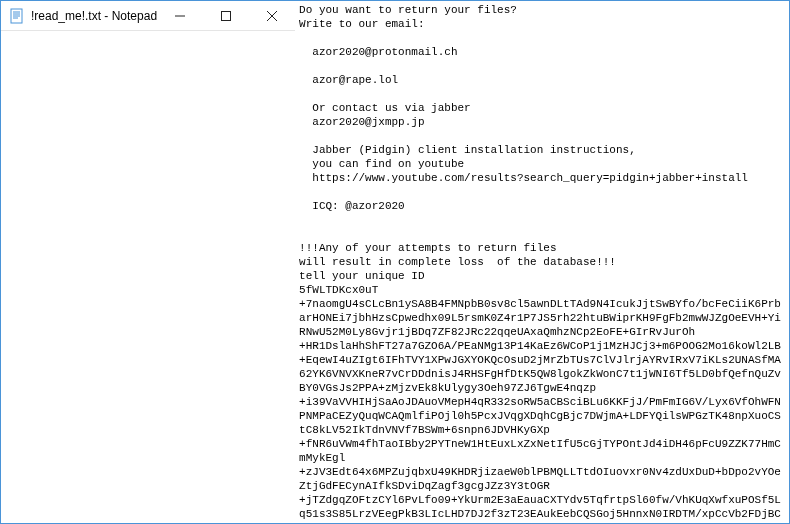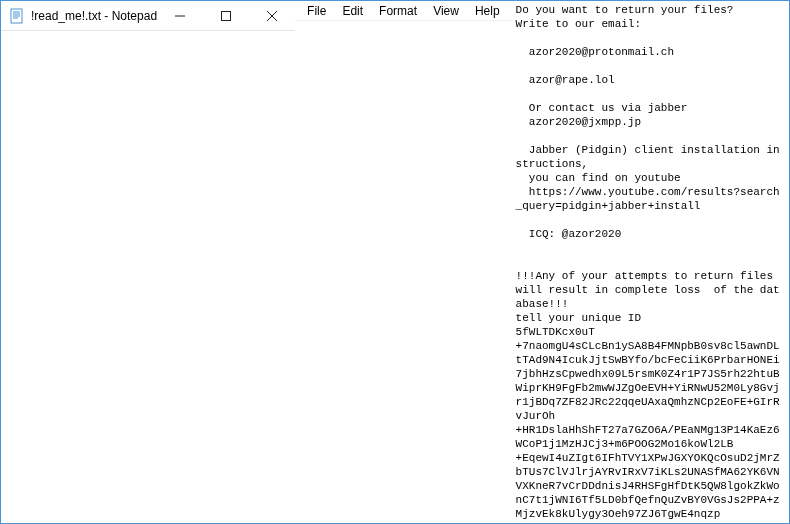--- a/index.html
+++ b/index.html
@@ -46,27 +46,20 @@
         </svg>
     </div>
     <div class="winbtn close">
       <svg width="10" height="10" viewBox="0 0 10 10">
           <line x1="0" y1="0" x2="10" y2="10" stroke="currentColor" stroke-width="1"></line>
           <line x1="10" y1="0" x2="0" y2="10" stroke="currentColor" stroke-width="1"></line>
         </svg>
     </div>
   </div>
 
-  <div class="menubar">
-    <span class="menuitem">File</span>
-    <span class="menuitem">Edit</span>
-    <span class="menuitem">Format</span>
-    <span class="menuitem">View</span>
-    <span class="menuitem">Help</span>
-  </div>
 
   <div class="content">
     <div class="textarea-wrap">
       <textarea class="note-text" spellcheck="false" style="">Do you want to return your files?
 Write to our email:
 
   azor2020@protonmail.ch
 
   azor@rape.lol
 

